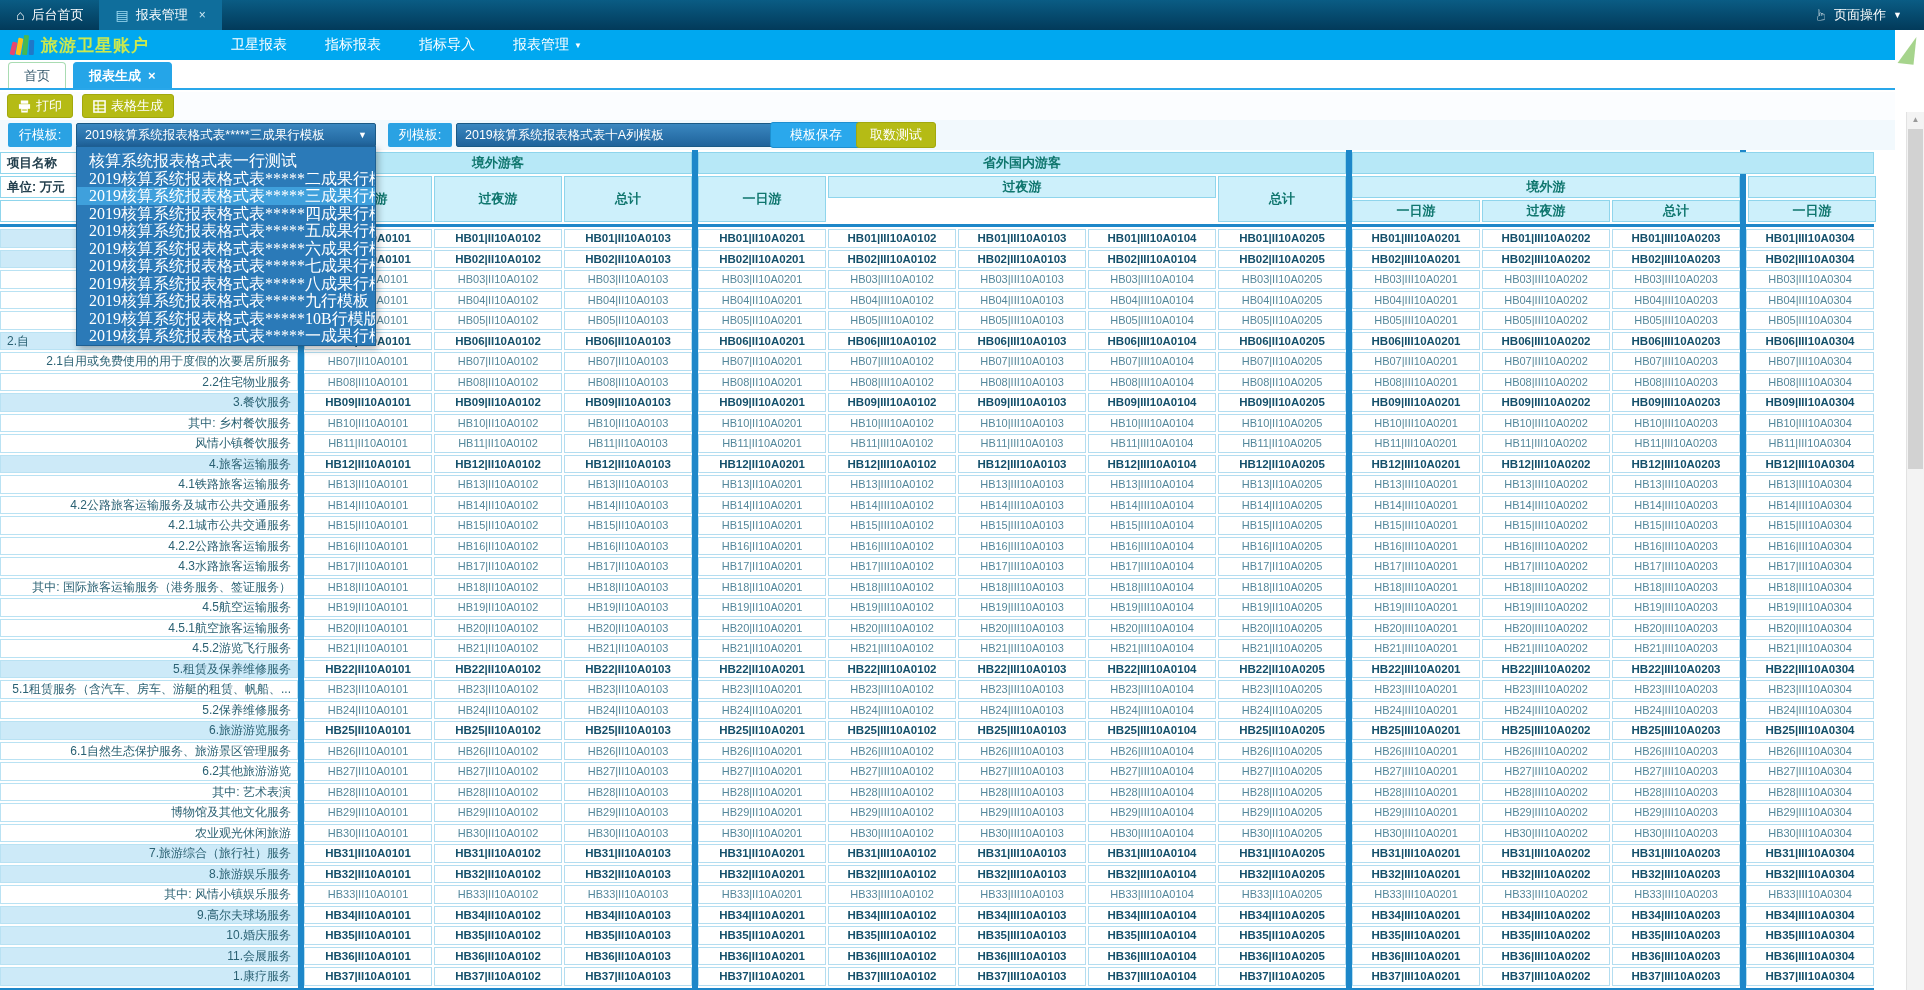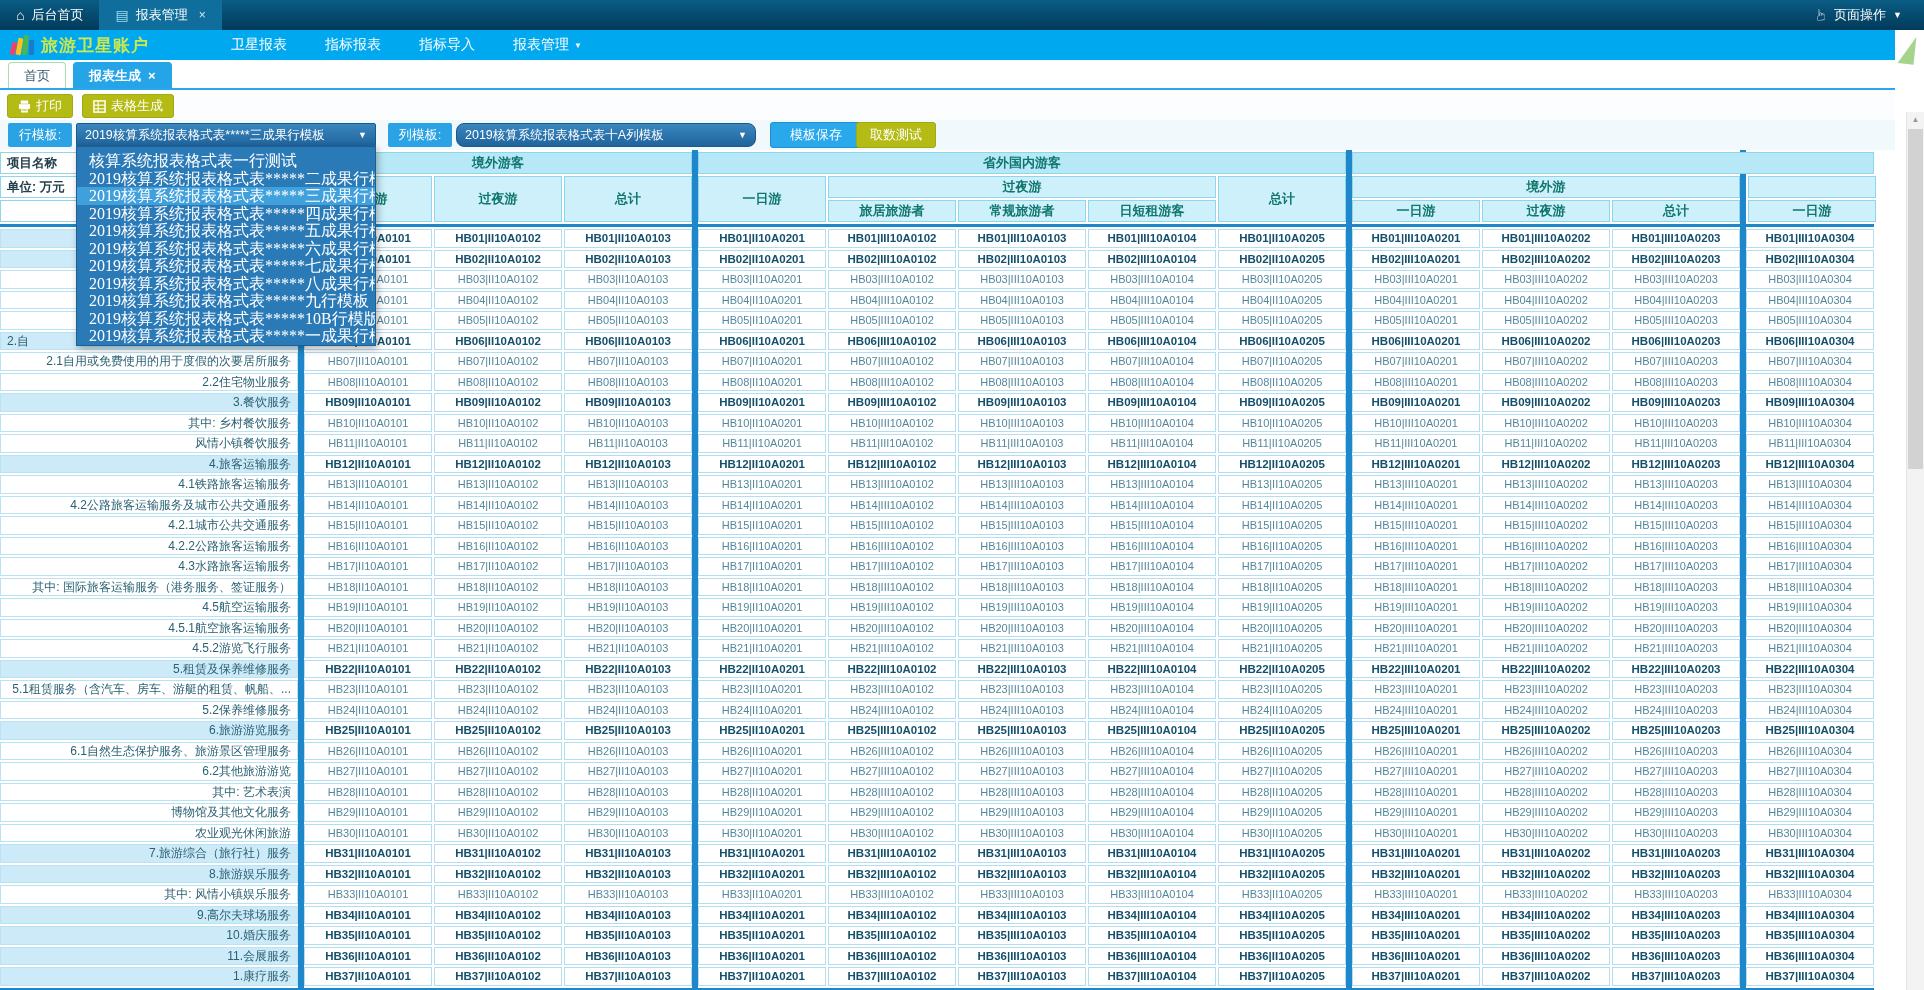--- a/index.html
+++ b/index.html
@@ -50,21 +50,21 @@
   
   .tplbar{position:absolute;top:120px;left:0;width:1895px;height:30px;background:#f2f9fd;z-index:37;}
   .chip{position:absolute;top:3px;height:24px;line-height:24px;text-align:center;background:#2aa2e3;
         color:#fff;font-size:13px;border-radius:2px;}
   .chip.rowc{left:8px;width:64px;}
   .chip.colc{left:388px;width:64px;}
   .select{position:absolute;top:3px;height:24px;background:linear-gradient(#3a87c0,#1f639b);
           border:1px solid #1a5a86;border-radius:2px;color:#fff;font-size:12.5px;display:flex;
           align-items:center;justify-content:space-between;padding:0 8px;box-sizing:border-box;cursor:pointer;}
   .select.rows{left:76px;width:300px;}
-  .select.cols{left:456px;width:300px;border-radius:8px;}
+  .select.cols{left:456px;width:340px;}
   .sel-caret{font-size:9px;margin-left:6px;}
   .btn-blue{position:absolute;left:770px;top:2px;height:26px;padding:0 19px;background:#2aa8ec;color:#fff;
             border:1px solid #1d8fd0;border-radius:3px;font-size:13px;cursor:pointer;font-family:inherit;}
   .btn-test{position:absolute;left:856px;top:2px;height:26px;padding:0 13px;background:#b5bb15;color:#fff;
             border:1px solid #a2a80d;border-radius:3px;font-size:13px;cursor:pointer;font-family:inherit;}
 
   
   .table-area{position:absolute;top:150px;left:0;width:1895px;height:840px;background:#fff;overflow:hidden;}
   .vstrip{position:absolute;top:0;bottom:0;width:6px;background:#1d87c9;z-index:0;}
   .vs1{left:298px;} .vs2{left:692px;} .vs3{left:1346px;} .vs4{left:1740px;}
@@ -225,25 +225,20 @@
           <div class="hcell tall w128">总计</div>
         </div>
       </div>
 
       <div class="hgroup">
         <div class="hcell grp w648">省外国内游客</div>
         <div class="hrow">
           <div class="hcell tall w128">一日游</div>
           <div class="hsub">
             <div class="hcell w388">过夜游</div>
-            <div class="hrow">
-              <div class="hcell w128">旅居旅游者</div>
-              <div class="hcell w128">常规旅游者</div>
-              <div class="hcell w128">日短租游客</div>
-            </div>
           </div>
           <div class="hcell tall w128">总计</div>
         </div>
       </div>
 
       <div class="hgroup">
         <div class="hcell grp w522"></div>
         <div class="hrow">
           <div class="hsub">
             <div class="hcell w388">境外游</div>

